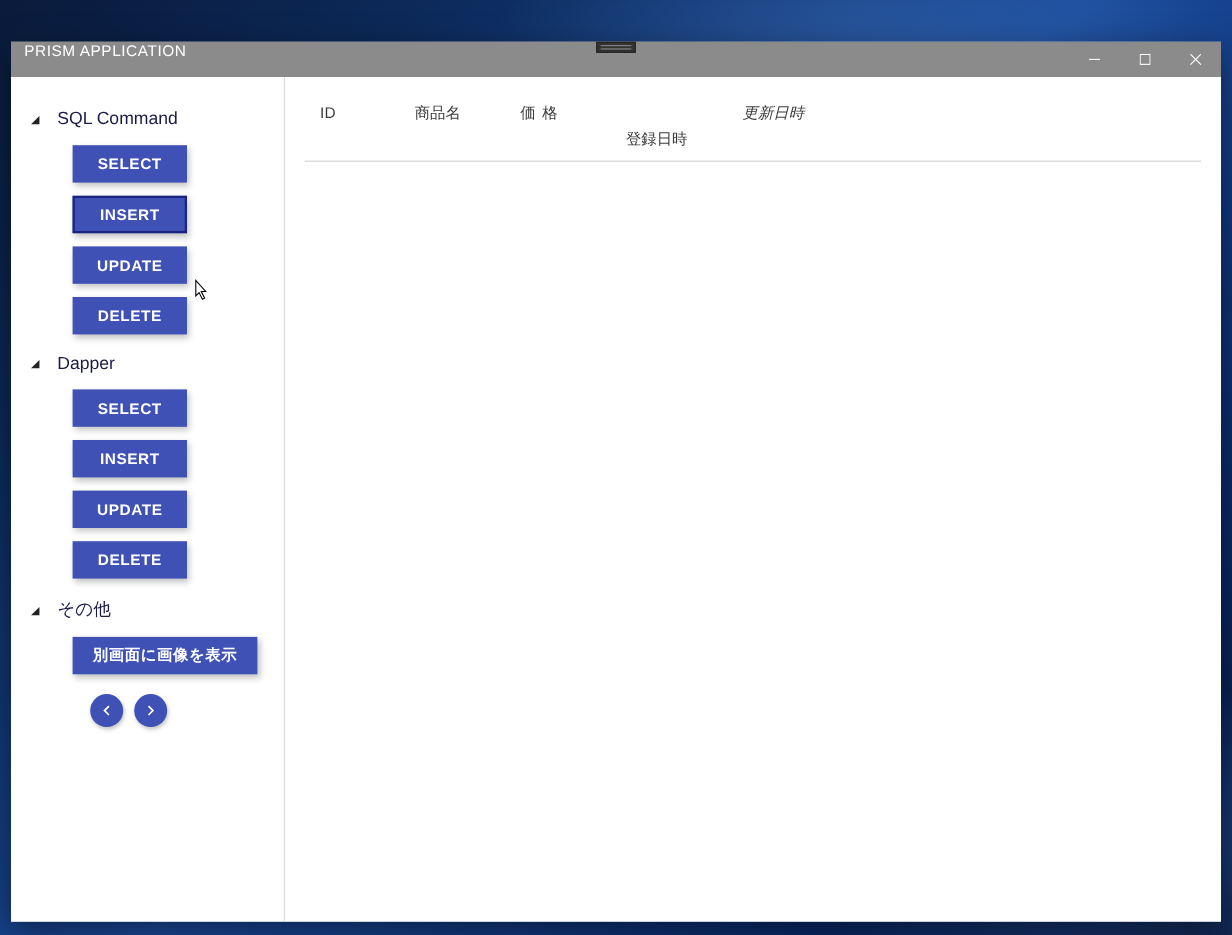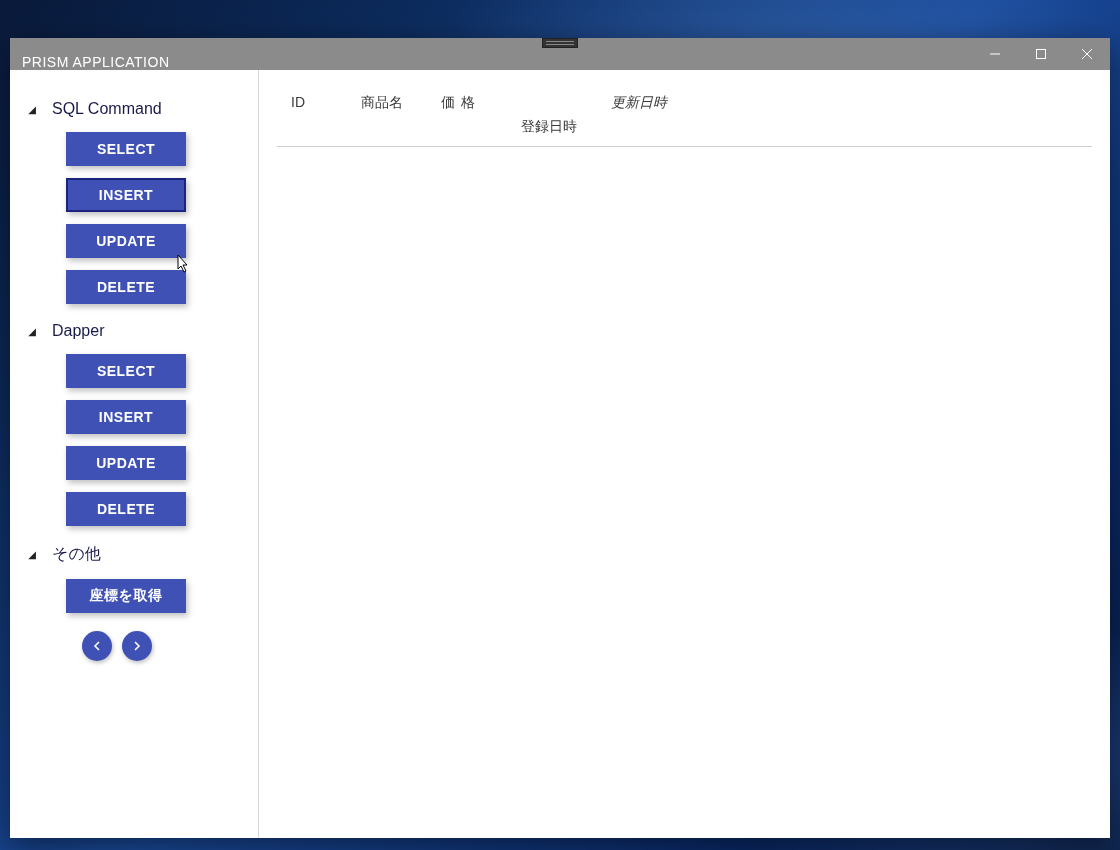--- a/index.html
+++ b/index.html
@@ -28,21 +28,21 @@
     background: #fff;
     box-shadow: 0 8px 30px rgba(0,0,0,0.5);
     display: flex;
     flex-direction: column;
   }
 
   .titlebar {
     height: 32px;
     background: #8b8b8b;
     display: flex;
-    align-items: flex-end;
+    align-items: flex-start;
     color: #fff;
     font-size: 14px;
     letter-spacing: 0.5px;
     user-select: none;
   }
   .titlebar-title { padding-left: 12px; flex: 0 0 auto; }
   .titlebar-spacer { flex: 1; }
   .titlebar-handle {
     position: absolute;
     left: 50%;
@@ -101,21 +101,21 @@
     color: #1a1a4a;
   }
   .group-body {
     padding-left: 40px;
     display: flex;
     flex-direction: column;
     gap: 12px;
   }
   .group-body.wide { padding-left: 40px; }
   .cmd-btn {
-    width: 120px;
+    width: 104px;
     height: 34px;
     background: #3f51b5;
     color: #fff;
     border: none;
     font-size: 14px;
     font-weight: 600;
     letter-spacing: 0.5px;
     cursor: pointer;
     box-shadow: 2px 3px 6px rgba(0,0,0,0.25);
   }
@@ -146,21 +146,21 @@
     box-shadow: 1px 2px 4px rgba(0,0,0,0.25);
   }
 
   .content {
     flex: 1;
     padding: 18px;
     min-width: 0;
   }
   .grid-header {
     display: flex;
-    gap: 0;
+    gap: 16px;
     border-bottom: 1px solid #d0d0d0;
     padding: 6px 0 10px 0;
     color: #3a3a3a;
     font-size: 14px;
   }
   .col { padding: 0 14px; }
   .col.id { width: 70px; }
   .col.name { width: 80px; }
   .col.price { width: 80px; letter-spacing: 6px; }
   .col.created { width: 90px; margin-top: 24px; }
@@ -238,21 +238,21 @@
           <button class="cmd-btn">DELETE</button>
         </div>
       </div>
 
       <div class="group">
         <div class="group-header">
           <span class="expander-glyph">◢</span>
           <span class="group-title">その他</span>
         </div>
         <div class="group-body wide">
-          <button class="cmd-btn medium">座標を取得</button>
+          <button class="cmd-btn wide">別画面に画像を表示</button>
         </div>
       </div>
 
       <div class="nav-row">
         <div class="nav-btn">
           <svg width="8" height="10" viewBox="0 0 8 10">
               <polyline points="6,1 2,5 6,9" fill="none" stroke="#fff" stroke-width="1.6"></polyline>
             </svg>
         </div>
         <div class="nav-btn">

